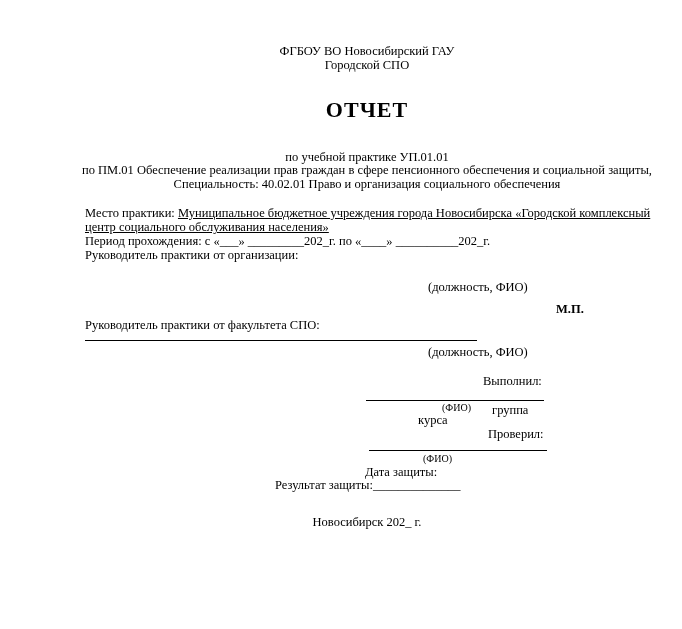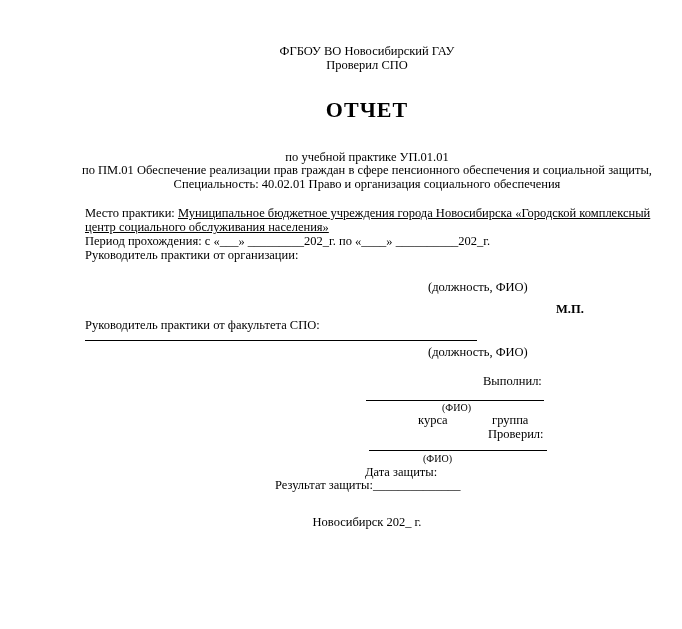--- a/index.html
+++ b/index.html
@@ -40,21 +40,21 @@
     border-bottom: 1px solid #000000;
     height: 0;
   }
 </style>
 </head>
 <body>
 
 <div class="page">
 
   <div class="centered" style="top:45px;">ФГБОУ ВО Новосибирский ГАУ</div>
-  <div class="centered" style="top:59px;">Проверил СПО</div>
+  <div class="centered" style="top:59px;">Городской СПО</div>
 
   <div class="centered doc-title" style="top:99px;font-family:Liberation Serif, serif;">ОТЧЕТ</div>
 
   <div class="centered" style="top:151px;">по учебной практике УП.01.01</div>
   <div class="centered" style="top:164px;">по ПМ.01 Обеспечение реализации прав граждан в сфере пенсионного обеспечения и социальной защиты,</div>
   <div class="centered" style="top:178px;">Специальность: 40.02.01 Право и организация социального обеспечения</div>
 
   <div class="abs uline" style="left:85px; top:220px; line-height:14px;">центр социального обслуживания населения»</div>
   <div class="abs" style="left:85px; top:206px; line-height:14px;">
     <span>Место практики: </span><span class="uline">Муниципальное бюджетное учреждения города Новосибирска «Городской комплексный</span>
@@ -67,21 +67,21 @@
   <div class="abs bold" style="left:556px; top:303px;">М.П.</div>
 
   <div class="abs" style="left:85px; top:319px;">Руководитель практики от факультета СПО:</div>
   <div class="rule" style="left:85px; top:340px; width:392px;"></div>
   <div class="abs" style="left:428px; top:346px;">(должность, ФИО)</div>
 
   <div class="abs" style="left:483px; top:375px;">Выполнил:</div>
   <div class="rule" style="left:366px; top:400px; width:178px;"></div>
   <div class="abs small" style="left:442px; top:403px;">(ФИО)</div>
   <div class="abs" style="left:418px; top:414px;">курса</div>
-  <div class="abs" style="left:492px; top:414px;">группа</div>
+  <div class="abs" style="left:492px; top:404px;">группа</div>
   <div class="abs" style="left:488px; top:428px;">Проверил:</div>
   <div class="rule" style="left:369px; top:450px; width:178px;"></div>
   <div class="abs small" style="left:423px; top:454px;">(ФИО)</div>
   <div class="abs" style="left:365px; top:466px;">Дата защиты:</div>
   <div class="abs" style="left:275px; top:479px;">Результат защиты:______________</div>
 
   <div class="centered" style="top:516px;">Новосибирск 202_ г.</div>
 
 </div>
 

